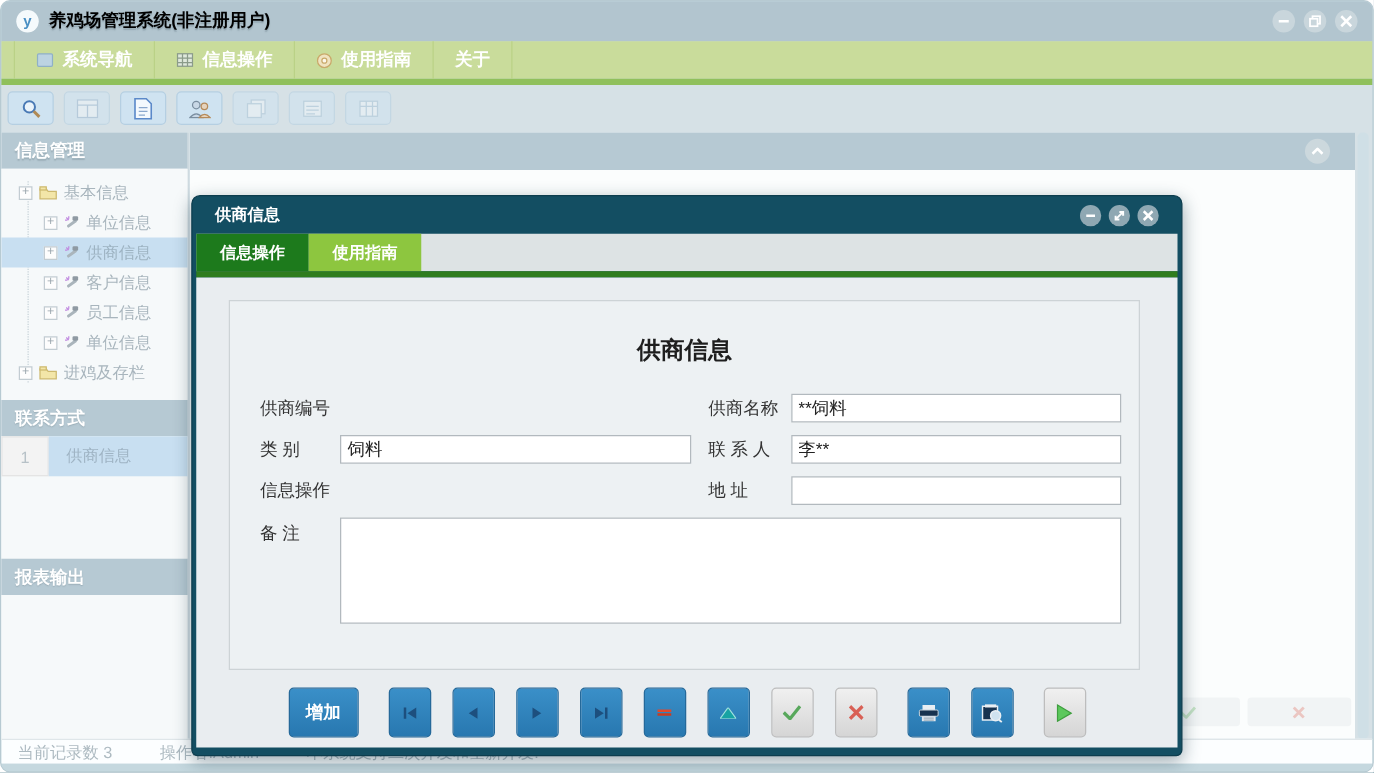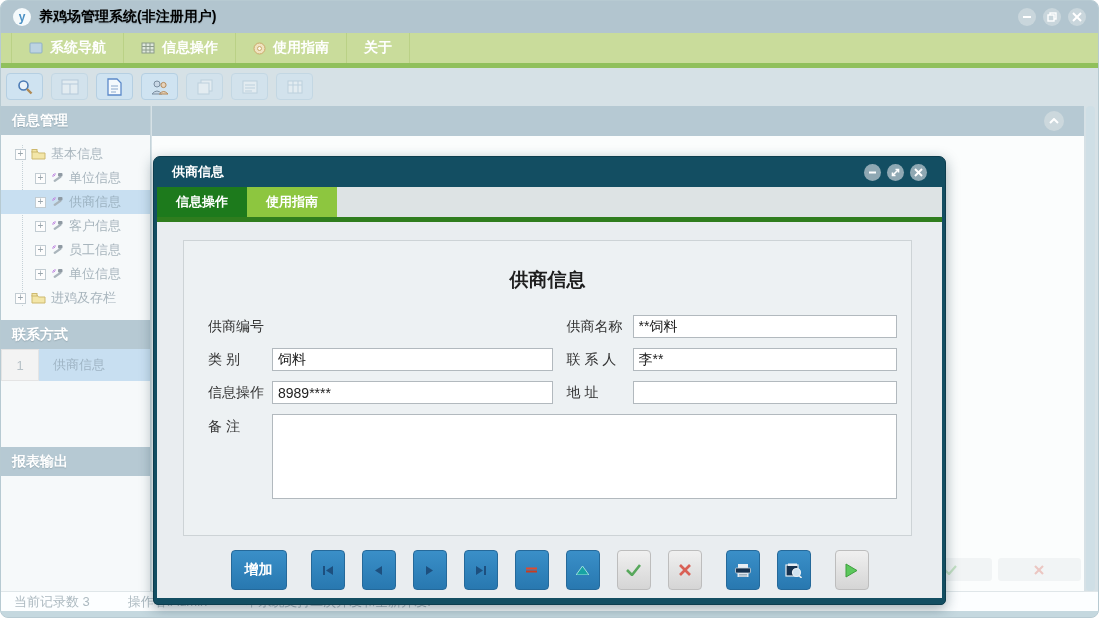--- a/index.html
+++ b/index.html
@@ -445,21 +445,20 @@
                 <input class="finput" value="饲料" style="">
               </div>
               <div class="fcell">
                 <span class="flabel r">联 系 人</span>
                 <input class="finput" value="李**" style="">
               </div>
             </div>
             <div class="frow">
               <div class="fcell">
                 <span class="flabel">信息操作</span>
-                <input class="finput" value="8989****" style="">
               </div>
               <div class="fcell">
                 <span class="flabel r">地 址</span>
                 <input class="finput" value="" style="">
               </div>
             </div>
             <div class="frow remark">
               <span class="flabel" style="margin-top:4px">备 注</span>
               <textarea class="ftextarea" style=""></textarea>
             </div>

